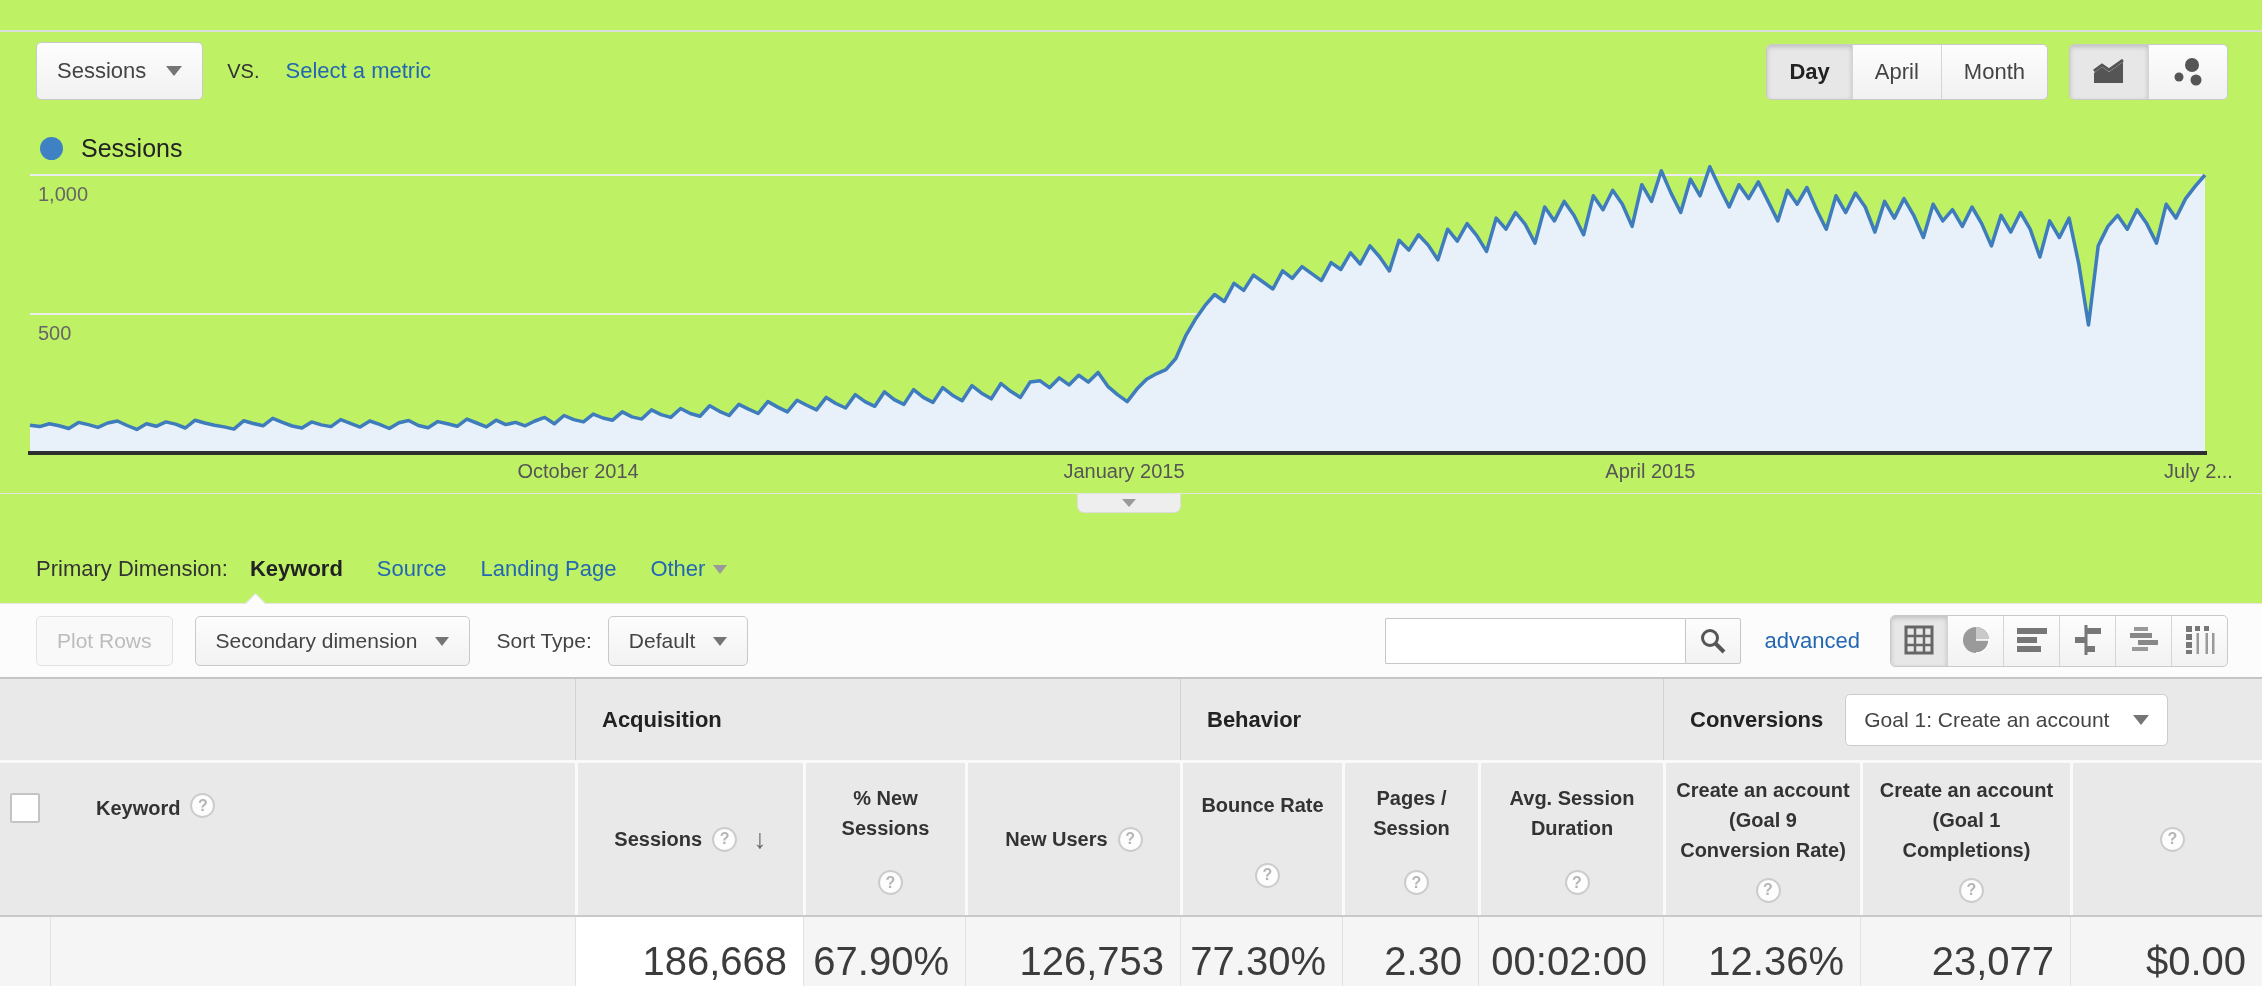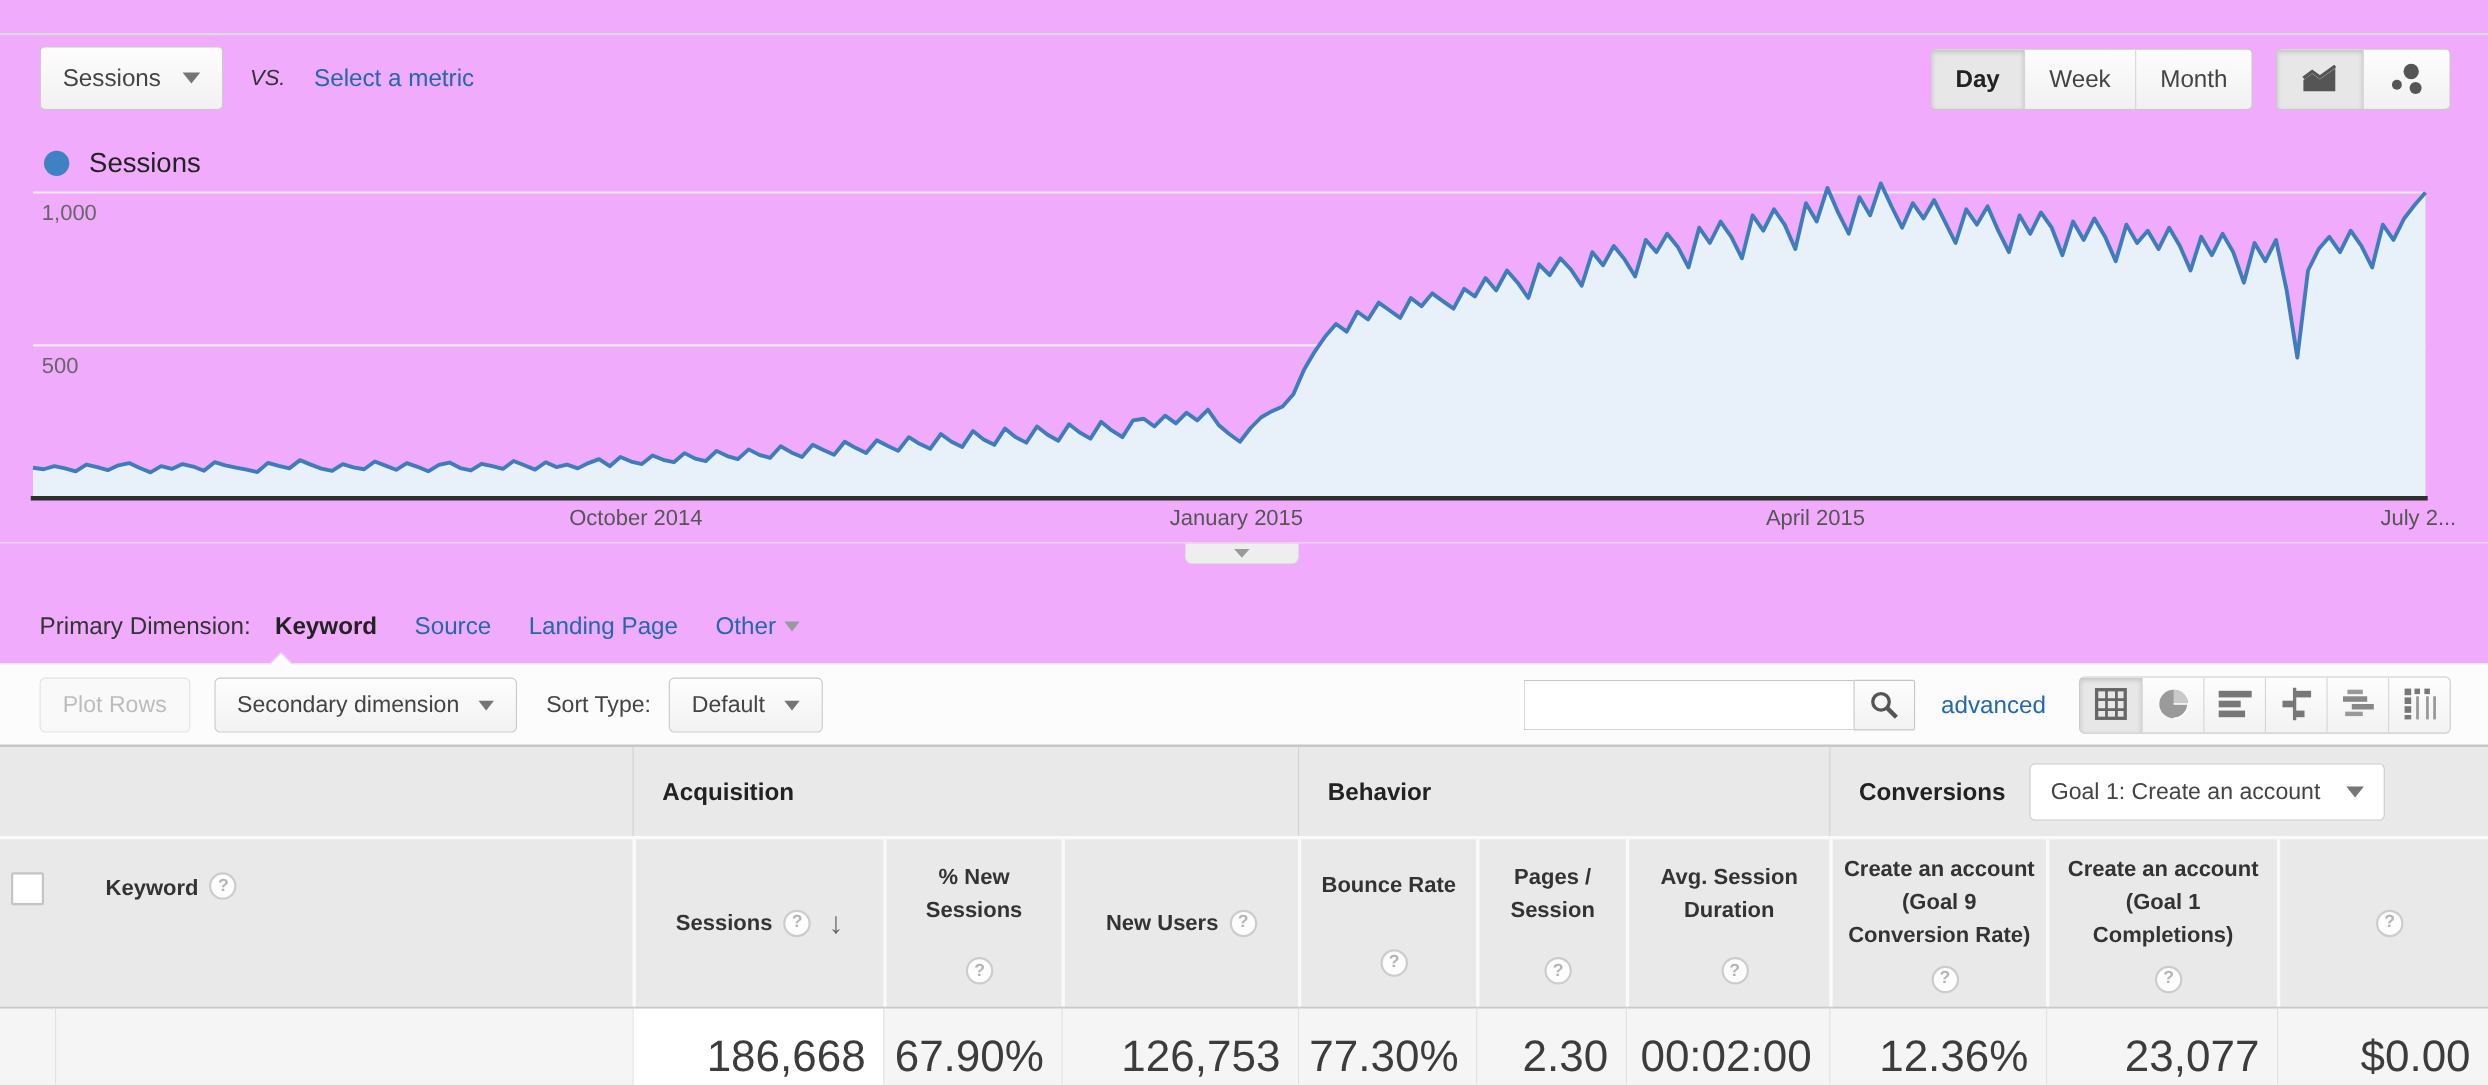--- a/index.html
+++ b/index.html
@@ -1,29 +1,29 @@
 <!DOCTYPE html>
 <html><head>
 <meta charset="utf-8">
 <style>
   * { margin:0; padding:0; box-sizing:border-box; }
   html,body { width:2262px; height:986px; overflow:hidden; background:#fff;
     font-family:"Liberation Sans","DejaVu Sans",sans-serif; color:#444; }
-  .page { position:relative; width:2262px; height:734px; background:#f0abfc; }
+  .page { position:relative; width:2262px; height:734px; background:#bef264; }
 
   .top-rule { position:absolute; left:0; top:30px; width:100%; height:2px; background:#dcdcdc; }
 
   
   .topbar { position:absolute; left:36px; top:42px; right:34px; height:60px; }
   .metric-btn { display:inline-flex; align-items:center; gap:20px; height:58px; padding:0 20px;
     border:1px solid #c9c9c9; border-radius:5px; background:linear-gradient(#fdfdfd,#f1f1f1);
     font-size:22px; color:#444; cursor:pointer; }
   .caret { width:0; height:0; border-left:8px solid transparent; border-right:8px solid transparent;
     border-top:10px solid #757575; display:inline-block; }
-  .vs { display:inline-block; margin:0 26px 0 24px; font-size:20px; color:#333; vertical-align:middle;font-style:italic; }
+  .vs { display:inline-block; margin:0 26px 0 24px; font-size:20px; color:#333; vertical-align:middle; }
   .link { color:#2367b2; text-decoration:none; font-size:22px; cursor:pointer; }
   .topbar-left { position:absolute; left:0; top:0; display:flex; align-items:center; }
 
   .topbar-right { position:absolute; right:0; top:2px; display:flex; align-items:center; gap:21px; }
   .seg-group { display:flex; border:1px solid #c9c9c9; border-radius:5px; overflow:hidden;
     background:linear-gradient(#fdfdfd,#f1f1f1); }
   .seg-btn { height:54px; padding:0 22px; display:flex; align-items:center; font-size:22px;
     color:#444; border-left:1px solid #d5d5d5; cursor:pointer; background:transparent; border-top:0; border-bottom:0; border-right:0; }
   .seg-btn:first-child { border-left:0; }
   .seg-btn.active { background:#e7e7e7; box-shadow:inset 0 2px 5px rgba(0,0,0,.18); font-weight:bold; color:#222; }
@@ -122,21 +122,21 @@
       <button class="metric-btn">
         <span>Sessions</span>
         <span class="caret"></span>
       </button>
       <span class="vs">VS.</span>
       <a class="link" style="color: rgb(35, 103, 178);">Select a metric</a>
     </div>
     <div class="topbar-right">
       <div class="seg-group">
           <button class="seg-btn active">Day</button>
-          <button class="seg-btn">Week</button>
+          <button class="seg-btn">April</button>
           <button class="seg-btn">Month</button>
         </div>
       <div class="seg-group">
           <button class="seg-btn icon-btn active">
             <span>
               <svg width="34" height="26" viewBox="0 0 34 26">
                 <path d="M2 24 L2 14 L10 8 L17 13 L31 3 L31 24 Z" fill="#555"></path>
                 <path d="M2 12 L10 6 L17 11 L31 1" fill="none" stroke="#555" stroke-width="3"></path>
               </svg>
             </span>

